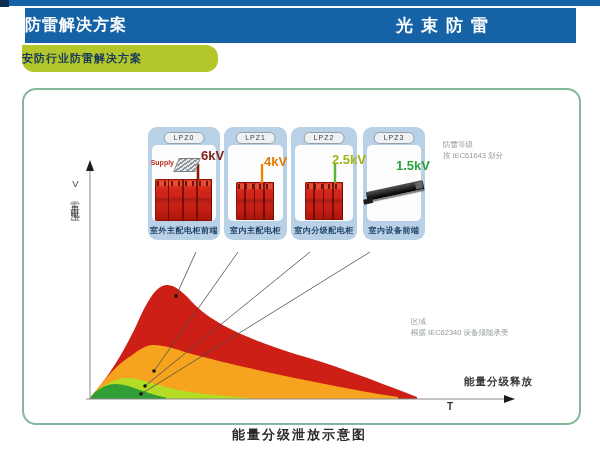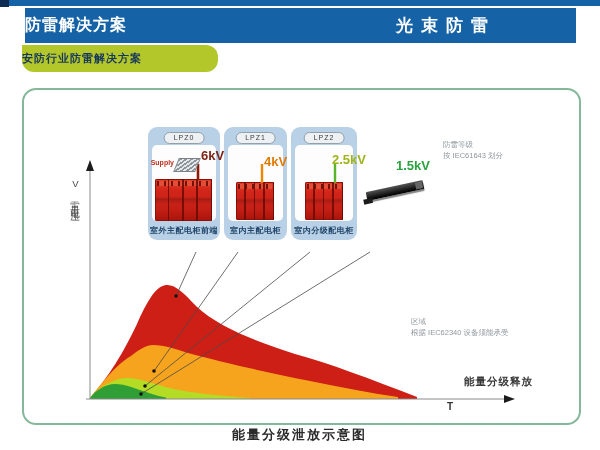--- a/index.html
+++ b/index.html
@@ -79,20 +79,25 @@
   <div class="zone" style="left:200px;width:63px;">
     <div class="pill"><span>LPZ1</span></div>
     <div class="panel"></div>
     <div class="zone-caption">室内主配电柜</div>
   </div>
   <div class="zone" style="left:267px;width:66px;text-decoration:underline;">
     <div class="pill"><span>LPZ2</span></div>
     <div class="panel"></div>
     <div class="zone-caption">室内分级配电柜</div>
   </div>
+  <div class="zone" style="left:339px;width:62px;">
+    <div class="pill"><span>LPZ3</span></div>
+    <div class="panel"></div>
+    <div class="zone-caption">室内设备前端</div>
+  </div>
 
   <div class="spd" style="left:131px;top:89px;width:57px;height:42px;--mw:14.3px;"></div>
   <div class="spd" style="left:212px;top:92px;width:38px;height:38px;--mw:9.6px;"></div>
   <div class="spd" style="left:281px;top:92px;width:38px;height:38px;--mw:9.6px;"></div>
   <div class="pstrip" style="left:342px;top:96px;"></div>
 
   <svg class="overlay" viewBox="0 0 555 333">
     <defs>
       <linearGradient id="supplyGrad" x1="0" y1="0" x2="1" y2="0">
         <stop offset="0" stop-color="#8e1a07"></stop>

